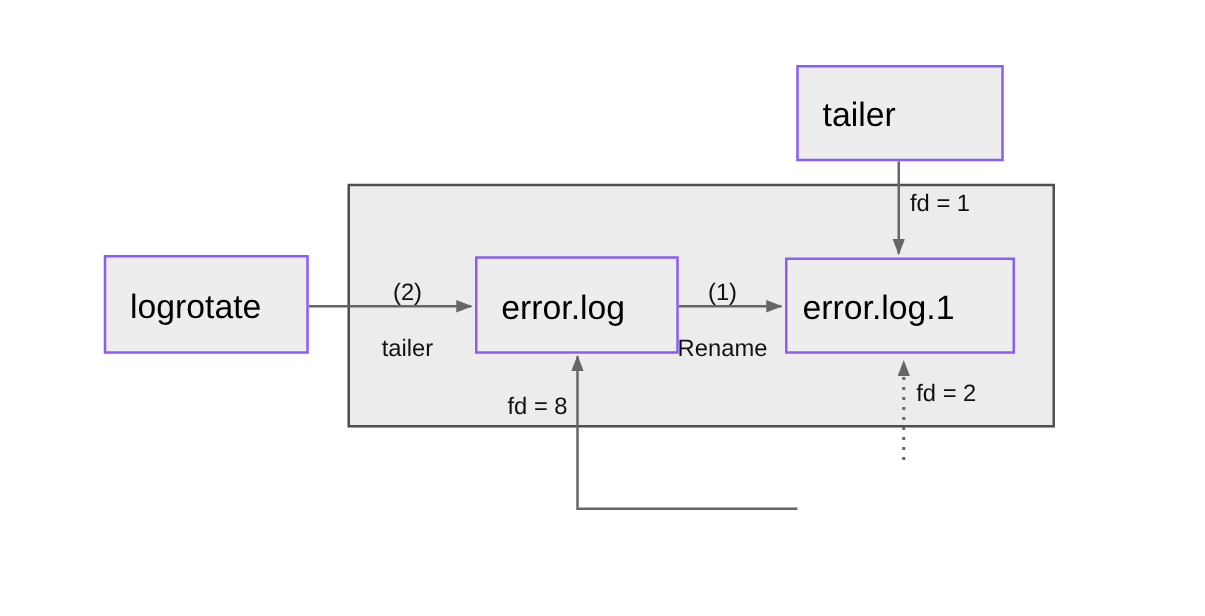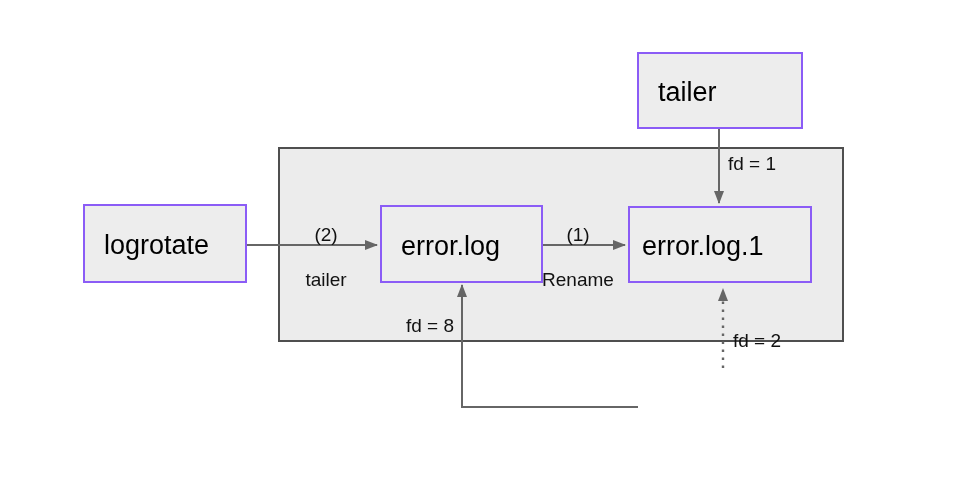--- a/index.html
+++ b/index.html
@@ -29,21 +29,21 @@
   .node-appender {left:638px;top:368px;width:162px;height:76px;}
   .elabel{
     position:absolute;font-size:19px;line-height:15px;color:#111;
     white-space:pre;
   }
   .elabel.twoline{text-align:center;width:90px;}
   .lbl-create{left:281px;top:197px;}
   .lbl-rename{left:533px;top:197px;}
   .lbl-fd1{left:728px;top:156px;}
   .lbl-fd3{left:406px;top:318px;}
-  .lbl-fd2{left:733px;top:333px;}
+  .lbl-fd2{left:733px;top:308px;}
 </style>
 </head>
 <body>
 
 <div class="stage">
 
   <div class="group-rect"></div>
 
   <svg class="edges" viewBox="0 0 964 493">
     <defs>

